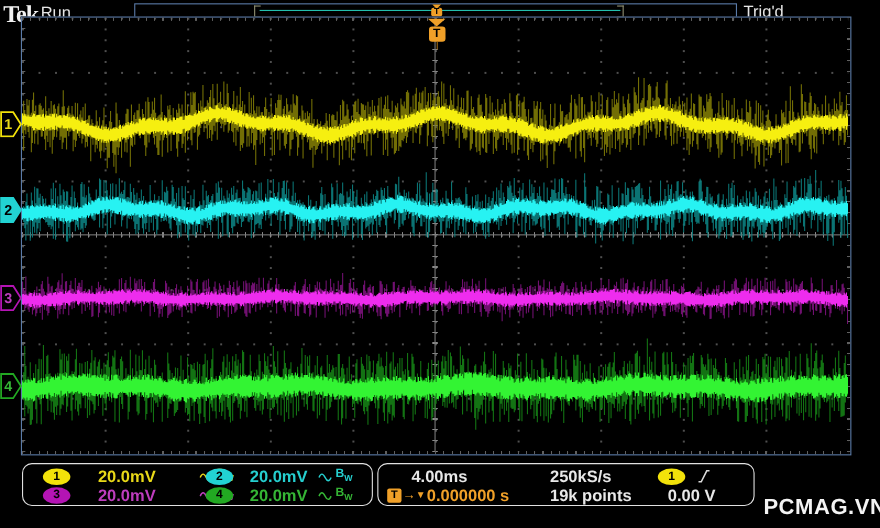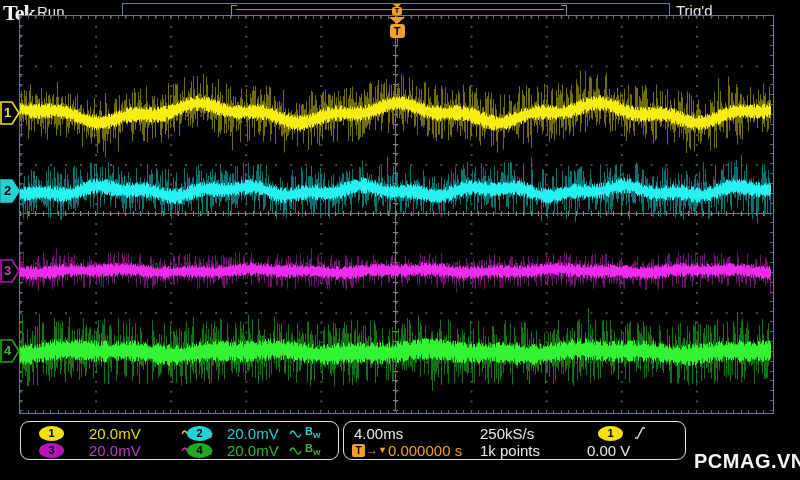--- a/index.html
+++ b/index.html
@@ -57,28 +57,28 @@
   .badge span{position:absolute;left:0;top:0;width:15px;height:24px;text-align:center;
       font-size:13px;font-weight:bold;line-height:24px;}
   .b1{top:101px;left:0;} .b2{top:179px;left:0;} .b3{top:259px;left:0;} .b4{top:339px;left:0;}
 
   
   .box{border:1.5px solid #e0e0e0;border-radius:9px;background:#000;}
   #chan-box{left:20px;top:421px;width:317px;height:37px;}
   #horiz-box{left:343px;top:421px;width:341px;height:37px;}
   .oval{position:absolute;width:25px;height:15px;border-radius:50%;color:#000;
         font-size:11px;font-weight:bold;text-align:center;line-height:15px;}
-  .val{position:absolute;font-size:15px;line-height:15px;white-space:nowrap;}
+  .val{position:absolute;font-size:15px;line-height:15px;white-space:nowrap;font-weight:bold;}
   .icons{position:absolute;display:flex;align-items:center;gap:2px;height:15px;}
   .bw{font-size:11px;font-weight:bold;line-height:11px;}
   .bw sub{font-size:8px;}
   .r1{top:4px;} .r2{top:21px;}
   .c1{color:#e9d918;} .c2{color:#25cfcf;} .c3{color:#bd3dbd;} .c4{color:#35b535;}
   .bg1{background:#f2e20a;} .bg2{background:#22d3d3;} .bg3{background:#b414b4;} .bg4{background:#22a822;}
-  .wht{color:#e8e8e8;} .org{color:#f0a028;}
+  .wht{color:#e8e8e8;margin-left:20px;} .org{color:#f0a028;}
   .tsq{position:absolute;width:13px;height:13px;background:#f0a028;border-radius:2px;color:#000;
        font-size:10px;font-weight:bold;text-align:center;line-height:13px;top:1px;left:0;}
   .trigrow{position:absolute;height:15px;display:flex;align-items:center;}
   .arrow{font-size:12px;line-height:13px;margin:0 0 0 1px;}
   .dmark{font-size:9px;line-height:13px;margin:0 1px 0 0;}
 
   .watermark{left:694px;top:450px;font-size:20px;font-weight:bold;color:#f4f4f4;letter-spacing:0.5px;}
 </style>
 </head>
 <body>
@@ -194,18 +194,18 @@
     <div class="oval bg1 r1" style="left:254px">1</div>
     <svg class="abs r1" style="left:290px" width="12" height="14" viewBox="0 0 12 14">
       <polyline points="1,12 3.5,12 8.5,2 11,2" fill="none" stroke="#dcdcdc" stroke-width="1.4"></polyline>
       </svg>
     <div class="trigrow r2" style="left:8px">
       <span class="tsq" style="position:relative;top:0">T</span>
       <span class="org arrow">→</span>
       <span class="org dmark">▼</span>
       <span class="val org" style="position:relative">0.000000 s</span>
     </div>
-    <div class="val wht r2" style="left:136px">1k points</div>
+    <div class="val wht r2" style="left:136px">19k points</div>
     <div class="val wht r2" style="left:243px">0.00 V</div>
   </div>
 
   <div class="abs watermark">PCMAG.VN</div>
 </div>
 
 </body></html>

